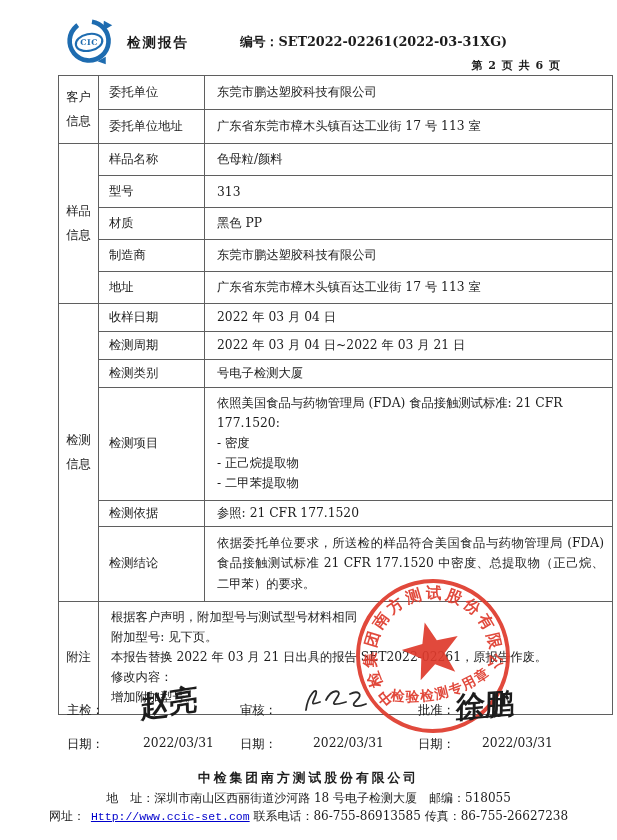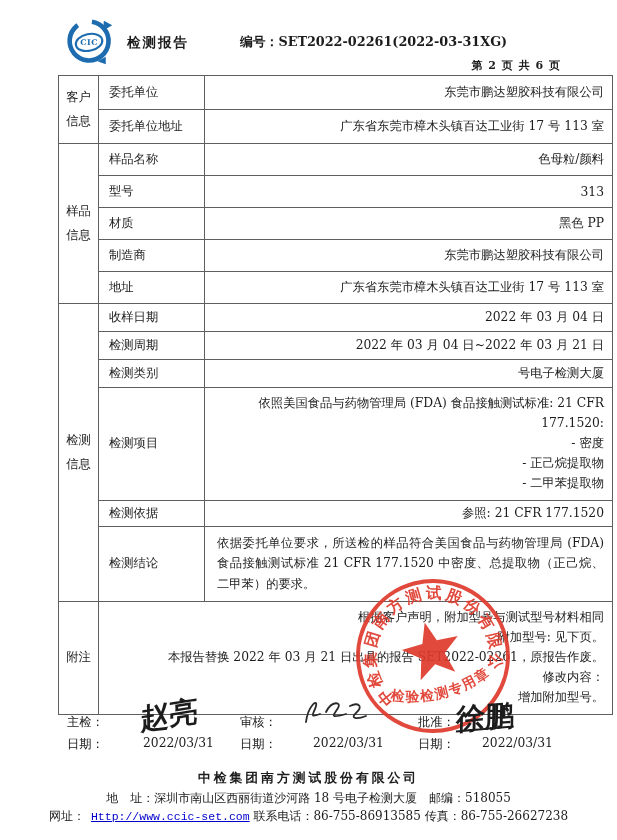--- a/index.html
+++ b/index.html
@@ -21,36 +21,36 @@
   .hdr-page { position:absolute; right:0; top:22px; font-weight:bold; font-size:11px; letter-spacing:1px;margin-top:24px; }
 
   
   table.rpt {
     position:absolute; left:58px; top:75px; width:555px;
     border-collapse:collapse; table-layout:fixed;border-radius:18px;
   }
   table.rpt td { border:1px solid #5f5f5f; vertical-align:middle; }
   .col1 { width:40px; text-align:center; line-height:1.9; white-space:pre-line; }
   .col2 { width:106px; padding:4px 4px 4px 10px; }
-  .col3 { padding:4px 8px 4px 12px;text-align:right; }
+  .col3 { padding:4px 8px 4px 12px; }
   tr.r34 td { height:34px; }
   tr.r32 td { height:32px; }
   tr.r28 td { height:28px; }
   tr.r26 td { height:26px; }
   .pre { white-space:pre-line; line-height:1.62; padding-top:6px; padding-bottom:6px; }
   .wrap { line-height:1.7; padding-top:6px; padding-bottom:6px; text-align:justify; }
 
   
   .seal {
     position:absolute; left:352px; top:575px; width:162px; height:162px;
     transform:rotate(-14deg); opacity:.92; pointer-events:none; z-index:5;
   }
 
   
-  .signrow { position:absolute; left:58px; top:688px; width:489px; height:44px;margin-top:12px; }
+  .signrow { position:absolute; left:58px; top:688px; width:489px; height:44px; }
   .lbl { font-size:12.3px; color:#1c1c1c; }
   .s-insp-lbl { position:absolute; left:9px;  top:14px; }
   .s-rev-lbl  { position:absolute; left:182px; top:14px; }
   .s-app-lbl  { position:absolute; left:360px; top:14px; }
   .sig-insp { position:absolute; left:82px; top:-4px; font-size:29px; font-weight:700;
               transform:rotate(-9deg) skewX(-8deg); }
   .sig-scribble { position:absolute; left:238px; top:-8px; }
   .sig-app { position:absolute; left:398px; top:-2px; font-size:29px; font-weight:700;
              transform:rotate(-5deg) skewX(-6deg); text-decoration:underline;
              text-decoration-thickness:2px; z-index:6; }

